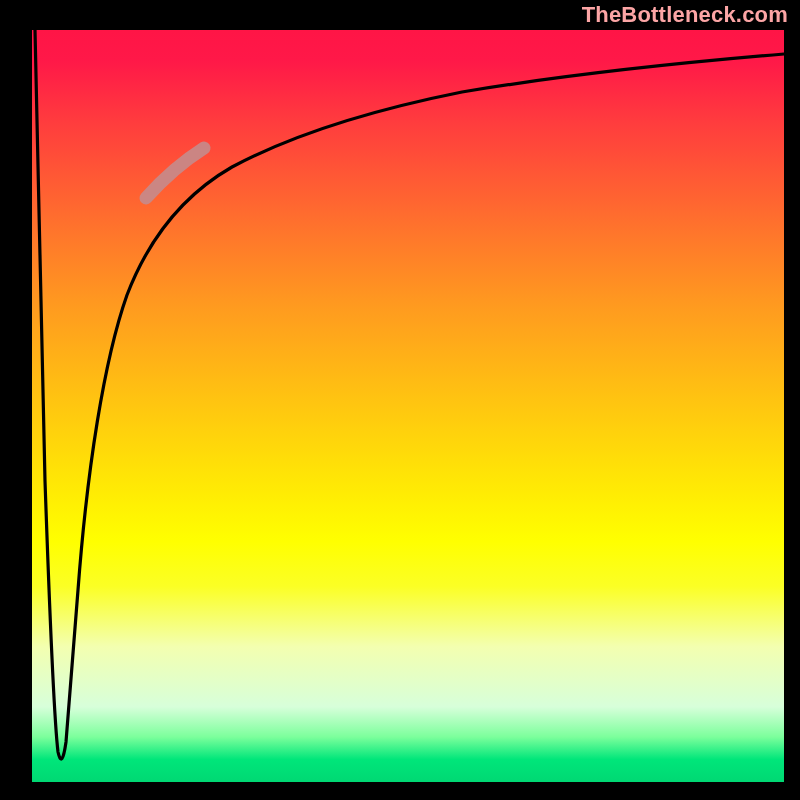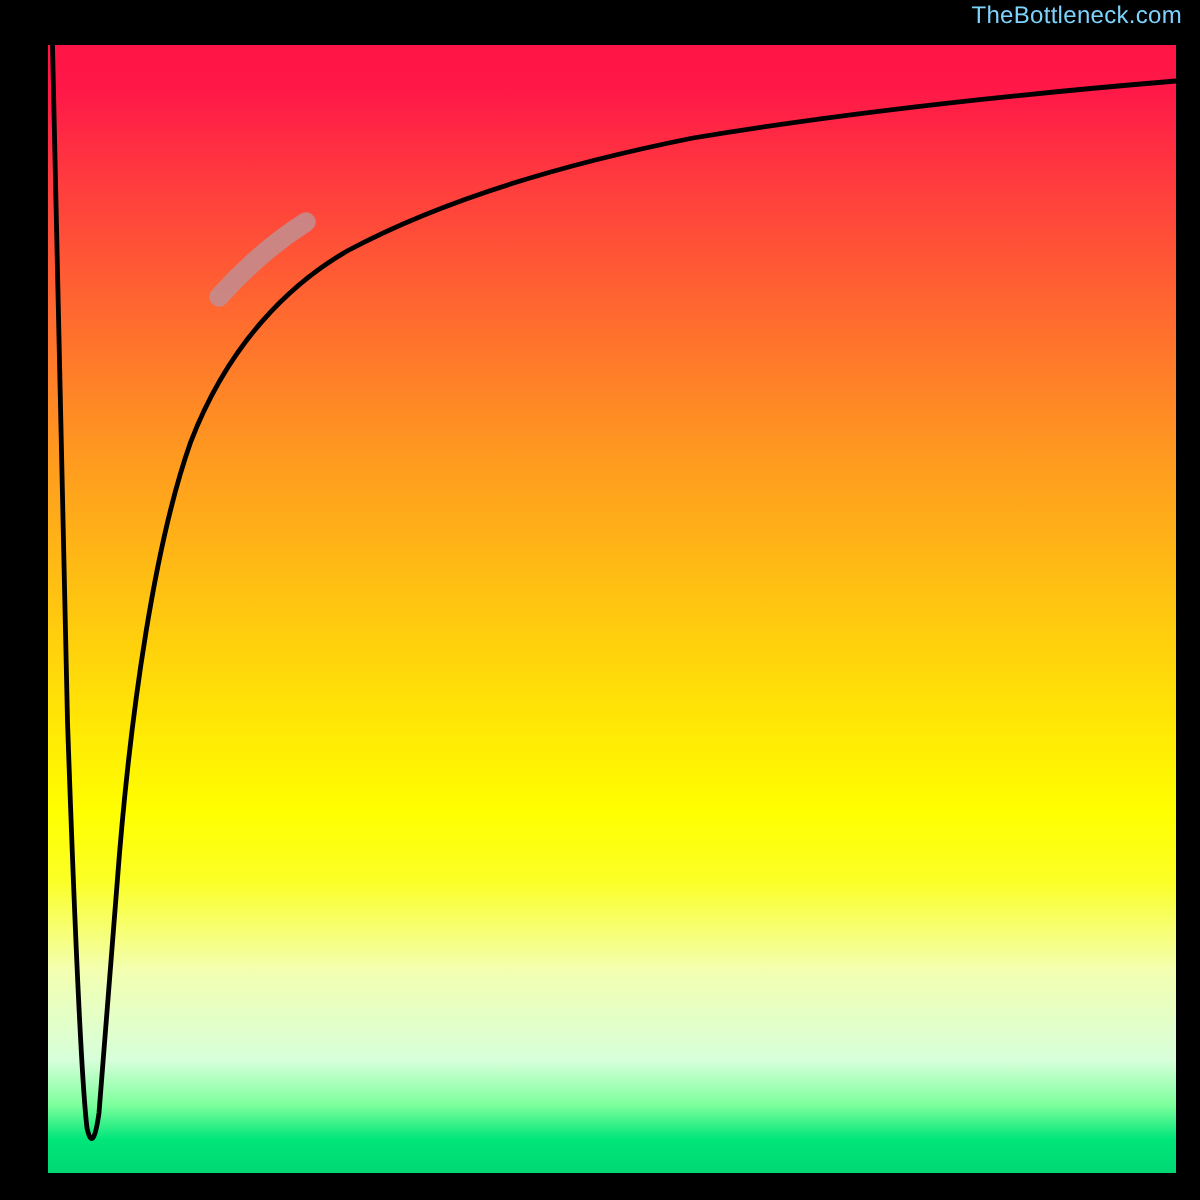--- a/index.html
+++ b/index.html
@@ -14,23 +14,23 @@
   .frame {
     position: relative;
     width: 800px;
     height: 800px;
     background: #000;
   }
   .watermark {
     position: absolute;
     top: 2px;
     right: 12px;
-    font-size: 16px;
-    font-weight: 400;
-    color: #7dd3fc;
+    font-size: 22px;
+    font-weight: 700;
+    color: #fca5a5;
     letter-spacing: 0.2px;
     z-index: 10;
   }
   .plot-area {
     position: absolute;
     left: 32px;
     top: 30px;
     width: 752px;
     height: 752px;
     background: linear-gradient(to bottom,

